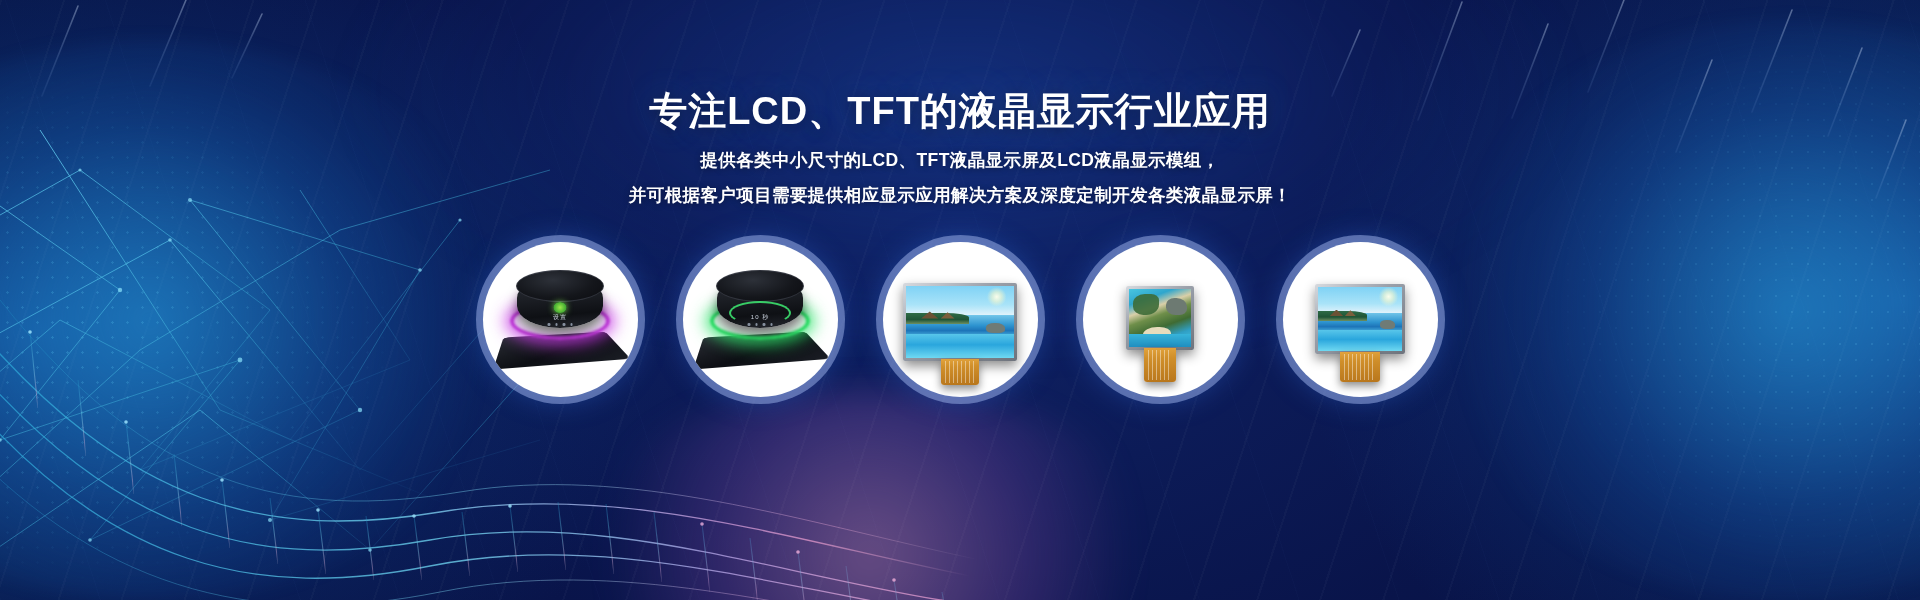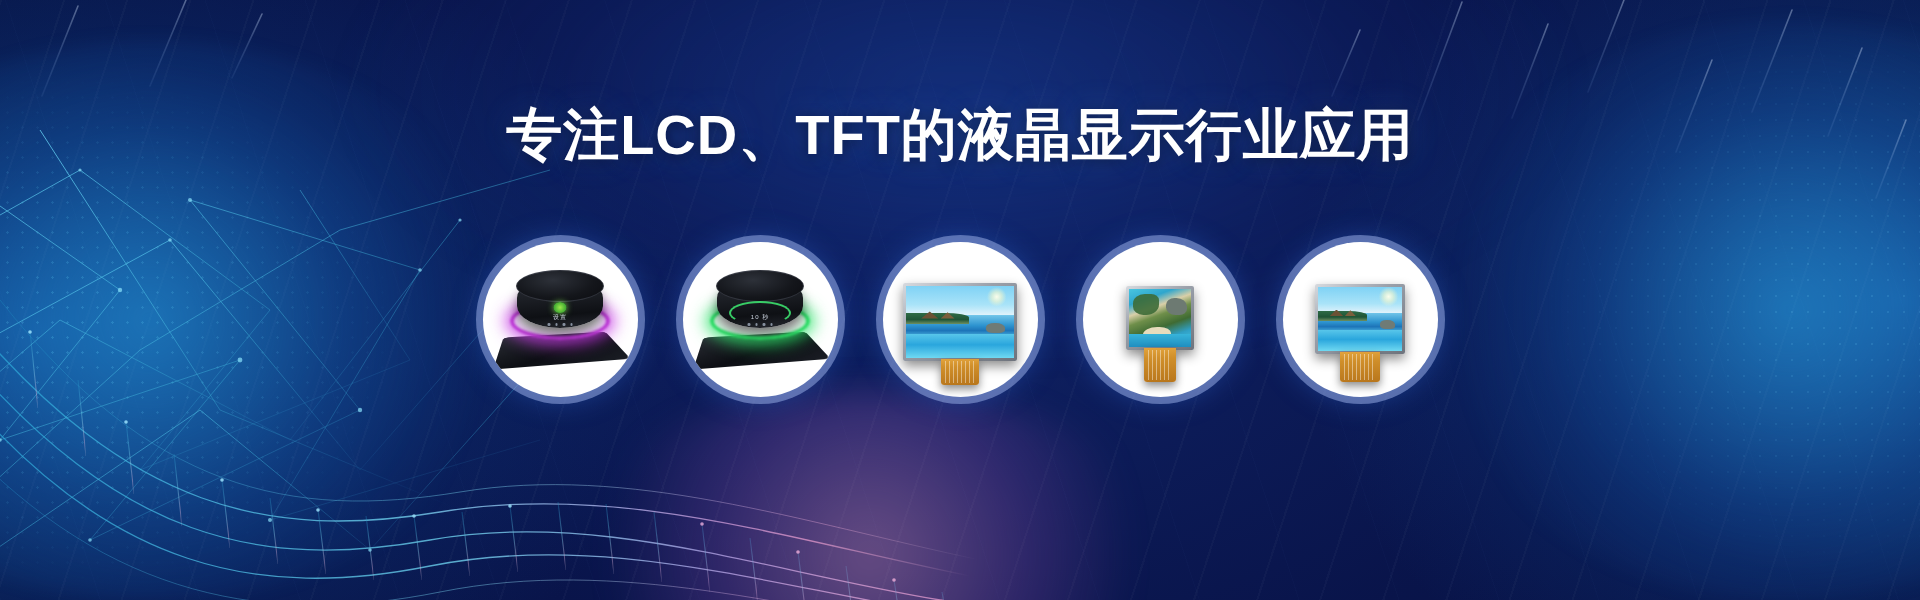--- a/index.html
+++ b/index.html
@@ -52,21 +52,21 @@
     background:radial-gradient(circle,rgba(232,150,200,0.42) 0%,rgba(170,90,190,0.22) 45%,rgba(60,30,120,0) 75%);
     filter:blur(16px);}
   .glowCenter{position:absolute;left:50%;top:-170px;transform:translateX(-50%);width:1200px;height:520px;border-radius:50%;
     background:radial-gradient(ellipse,rgba(30,80,180,0.32) 0%,rgba(16,40,120,0.12) 50%,rgba(10,24,80,0) 78%);
     filter:blur(20px);}
 
   
   #content{position:absolute;inset:0;}
 
   #headline{position:absolute;left:0;right:0;top:66px;text-align:center;
-    font-size:56px;font-weight:bold;color:#ffffff;letter-spacing:1px;line-height:1.1;
+    font-size:38px;font-weight:bold;color:#ffffff;letter-spacing:1px;line-height:1.1;
     text-shadow:0 2px 14px rgba(0,0,0,.45),0 0 30px rgba(80,150,255,.30);}
 
   #sub{position:absolute;left:0;right:0;top:143px;text-align:center;color:#ffffff;}
   #sub .line{font-size:17.5px;font-weight:bold;line-height:35px;letter-spacing:.4px;
     text-shadow:0 1px 6px rgba(0,0,0,.40);}
 
   #products{position:absolute;left:0;right:0;top:242px;display:flex;justify-content:center;align-items:flex-start;gap:45px;}
   .pcircle{position:relative;width:155px;height:155px;border-radius:50%;background:#ffffff;
     box-shadow:0 0 0 7px rgba(150,170,225,0.55), 0 0 26px 6px rgba(40,90,190,0.45);
     display:flex;align-items:center;justify-content:center;overflow:hidden;}
@@ -259,20 +259,24 @@
         <circle cx="990" cy="398" r="1.6"></circle>
     </g>
   </svg>
 
   <div class="glowPink"></div>
 
   <div id="content">
 
     <h1 id="headline">专注LCD、TFT的液晶显示行业应用</h1>
 
+    <div id="sub">
+      <div class="line">提供各类中小尺寸的LCD、TFT液晶显示屏及LCD液晶显示模组，</div>
+      <div class="line">并可根据客户项目需要提供相应显示应用解决方案及深度定制开发各类液晶显示屏！</div>
+    </div>
 
     <div id="products">
 
       <div class="pcircle">
         <div class="dev-plate"></div>
         <div class="dev-ring ring-purple"></div>
         <div class="dev-body"></div>
         <div class="dev-top">
           <div class="dev-dot"></div>
           <div class="dev-txt">设置</div>

